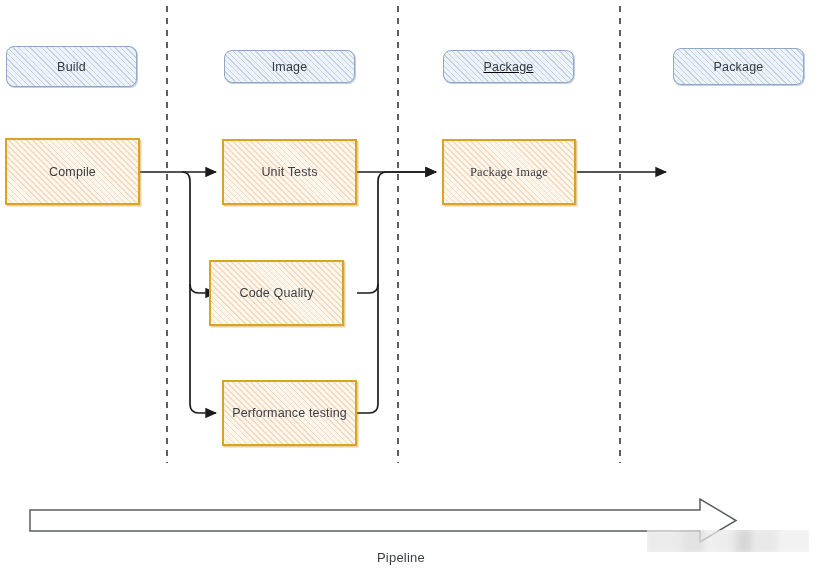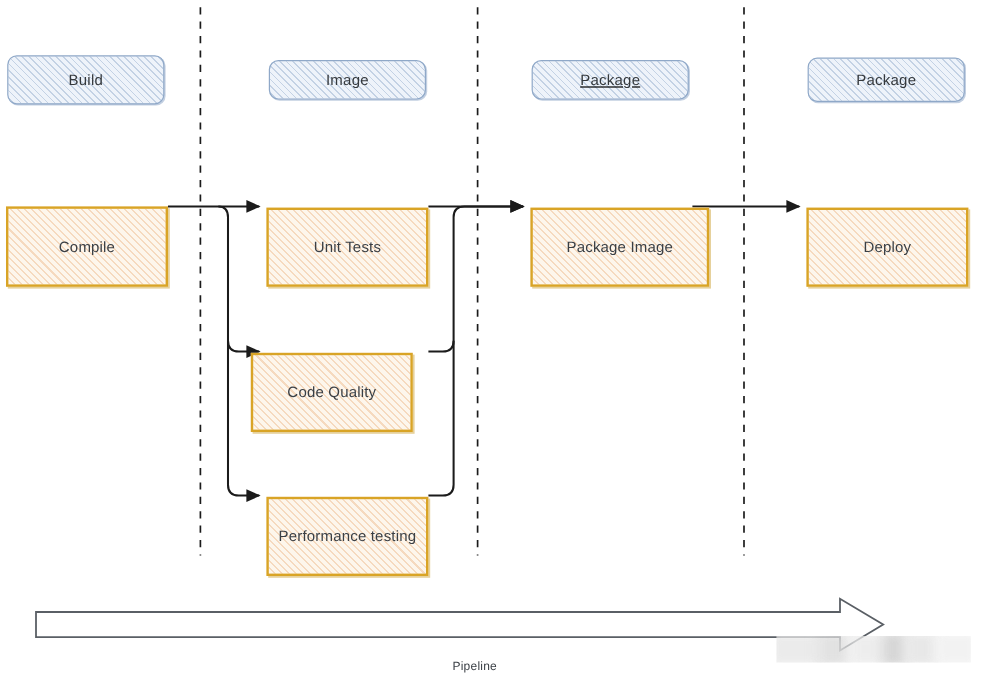--- a/index.html
+++ b/index.html
@@ -61,33 +61,32 @@
     background-image: repeating-linear-gradient(
         45deg,
         rgba(255,255,255,0) 0px,
         rgba(255,255,255,0) 3px,
         rgba(235,178,128,0.42) 3px,
         rgba(235,178,128,0.42) 4.2px);
     display: flex;
     align-items: center;
     justify-content: center;
     box-shadow: 1.5px 1.5px 0 rgba(200,152,35,0.45);
-    margin-top: 34px;
   }
   .task-label {
     font-size: 12.5px;
     color: #3a3f45;
     letter-spacing: .15px;
     white-space: nowrap;
   }
 
   
   .pipeline-label {
     position: absolute;
-    font-size: 10px;
+    font-size: 13px;
     color: #3a3f45;
     letter-spacing: .2px;
     white-space: nowrap;
   }
 
   
   .redaction {
     position: absolute;
     overflow: hidden;
     opacity: .85;
@@ -168,27 +167,24 @@
   </div>
 
   <div class="task" style="left:209px; top:260px; width:135px; height:66px;">
     <span class="task-label">Code Quality</span>
   </div>
 
   <div class="task" style="left:222px; top:380px; width:135px; height:66px;align-items:center;">
     <span class="task-label">Performance testing</span>
   </div>
 
-  <div class="task" style="left:442px; top:139px; width:149px; height:66px;">
+  <div class="task" style="left:442px; top:139px; width:134px; height:66px;font-family:Liberation Serif, serif;">
     <span class="task-label">Package Image</span>
   </div>
 
-  <div class="task" style="left:672px; top:139px; width:135px; height:66px;">
-    <span class="task-label">Deploy</span>
-  </div>
 
   <div class="pipeline-label" style="left:377px; top:550px;">Pipeline</div>
 
   <div class="redaction" style="left:647px; top:530px; width:162px; height:22px;">
     <i style="left:-6px;  top:-4px; width:46px; height:30px; background:#e8e8e8;"></i>
     <i style="left:34px;  top:-4px; width:28px; height:30px; background:#dddddd;"></i>
     <i style="left:60px;  top:-4px; width:32px; height:30px; background:#ebebeb;"></i>
     <i style="left:88px;  top:-4px; width:22px; height:30px; background:#cfcfcf;"></i>
     <i style="left:106px; top:-4px; width:30px; height:30px; background:#e4e4e4;"></i>
     <i style="left:132px; top:-4px; width:36px; height:30px; background:#f0f0f0;"></i>

